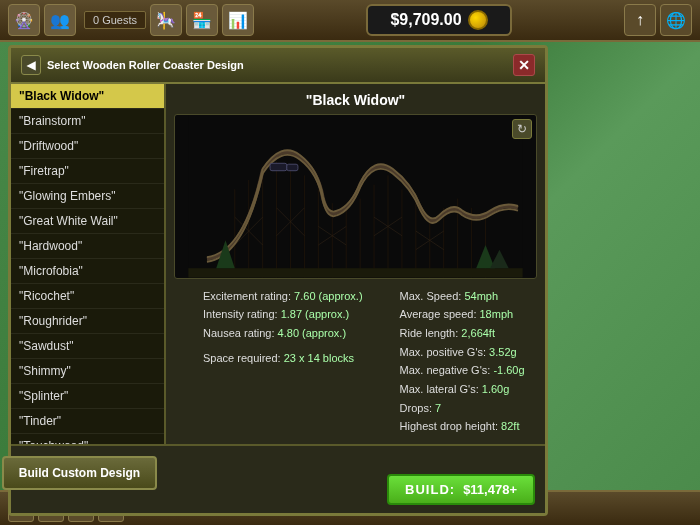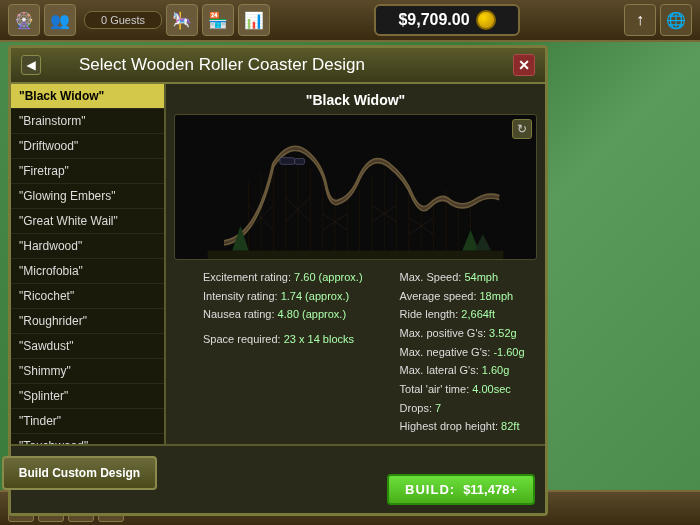--- a/index.html
+++ b/index.html
@@ -38,22 +38,22 @@
       display: flex;
       align-items: center;
       justify-content: center;
       font-size: 16px;
       cursor: pointer;
       border: 1px solid #8a7a4a;
     }
     .guest-badge {
       background: #3a2a10;
       border: 1px solid #7a6a3a;
-      border-radius: 8px;
-      padding: 2px 16px;
+      border-radius: 2px;
+      padding: 2px 8px;
       color: #ccc;
       font-size: 11px;
       margin-left: 4px;
     }
     .money-display {
       background: #1a1a1a;
       border: 2px solid #7a6a3a;
       border-radius: 6px;
       padding: 4px 22px;
       color: #fff;
@@ -133,23 +133,22 @@
       border-radius: 3px;
       display: flex;
       align-items: center;
       justify-content: center;
       color: #fff;
       font-size: 12px;
       cursor: pointer;
     }
     .dialog-title-text {
       color: #fff;
-      font-size: 17px;
-      font-weight: normal;
-      margin-left: 32px;
+      font-size: 11px;
+      font-weight: bold;
     }
     .close-btn {
       width: 22px;
       height: 22px;
       background: #8a2a2a;
       border: 1px solid #aa4a4a;
       border-radius: 3px;
       display: flex;
       align-items: center;
       justify-content: center;
@@ -486,21 +485,21 @@
         </svg>
         <div class="refresh-btn">↻</div>
       </div>
 
       <div class="stats-container">
         <div class="stats-left">
           <span class="stat-line">
             <span class="stat-label">Excitement rating: </span><span class="stat-value">7.60 (approx.)</span>
           </span>
           <span class="stat-line">
-            <span class="stat-label">Intensity rating: </span><span class="stat-value">1.74 (approx.)</span>
+            <span class="stat-label">Intensity rating: </span><span class="stat-value">1.87 (approx.)</span>
           </span>
           <span class="stat-line">
             <span class="stat-label">Nausea rating: </span><span class="stat-value">4.80 (approx.)</span>
           </span>
           <span class="stat-line" style="margin-top:6px;">
             <span class="stat-label">Space required: </span><span class="stat-value">23 x 14 blocks</span>
           </span>
         </div>
         <div class="stats-right">
           <span class="stat-line">
@@ -513,23 +512,20 @@
             <span class="stat-label">Ride length: </span><span class="stat-value">2,664ft</span>
           </span>
           <span class="stat-line">
             <span class="stat-label">Max. positive G's: </span><span class="stat-value">3.52g</span>
           </span>
           <span class="stat-line">
             <span class="stat-label">Max. negative G's: </span><span class="stat-value">-1.60g</span>
           </span>
           <span class="stat-line">
             <span class="stat-label">Max. lateral G's: </span><span class="stat-value">1.60g</span>
-          </span>
-          <span class="stat-line">
-            <span class="stat-label">Total 'air' time: </span><span class="stat-value">4.00sec</span>
           </span>
           <span class="stat-line">
             <span class="stat-label">Drops: </span><span class="stat-value">7</span>
           </span>
           <span class="stat-line">
             <span class="stat-label">Highest drop height: </span><span class="stat-value">82ft</span>
           </span>
         </div>
       </div>
     </div>

